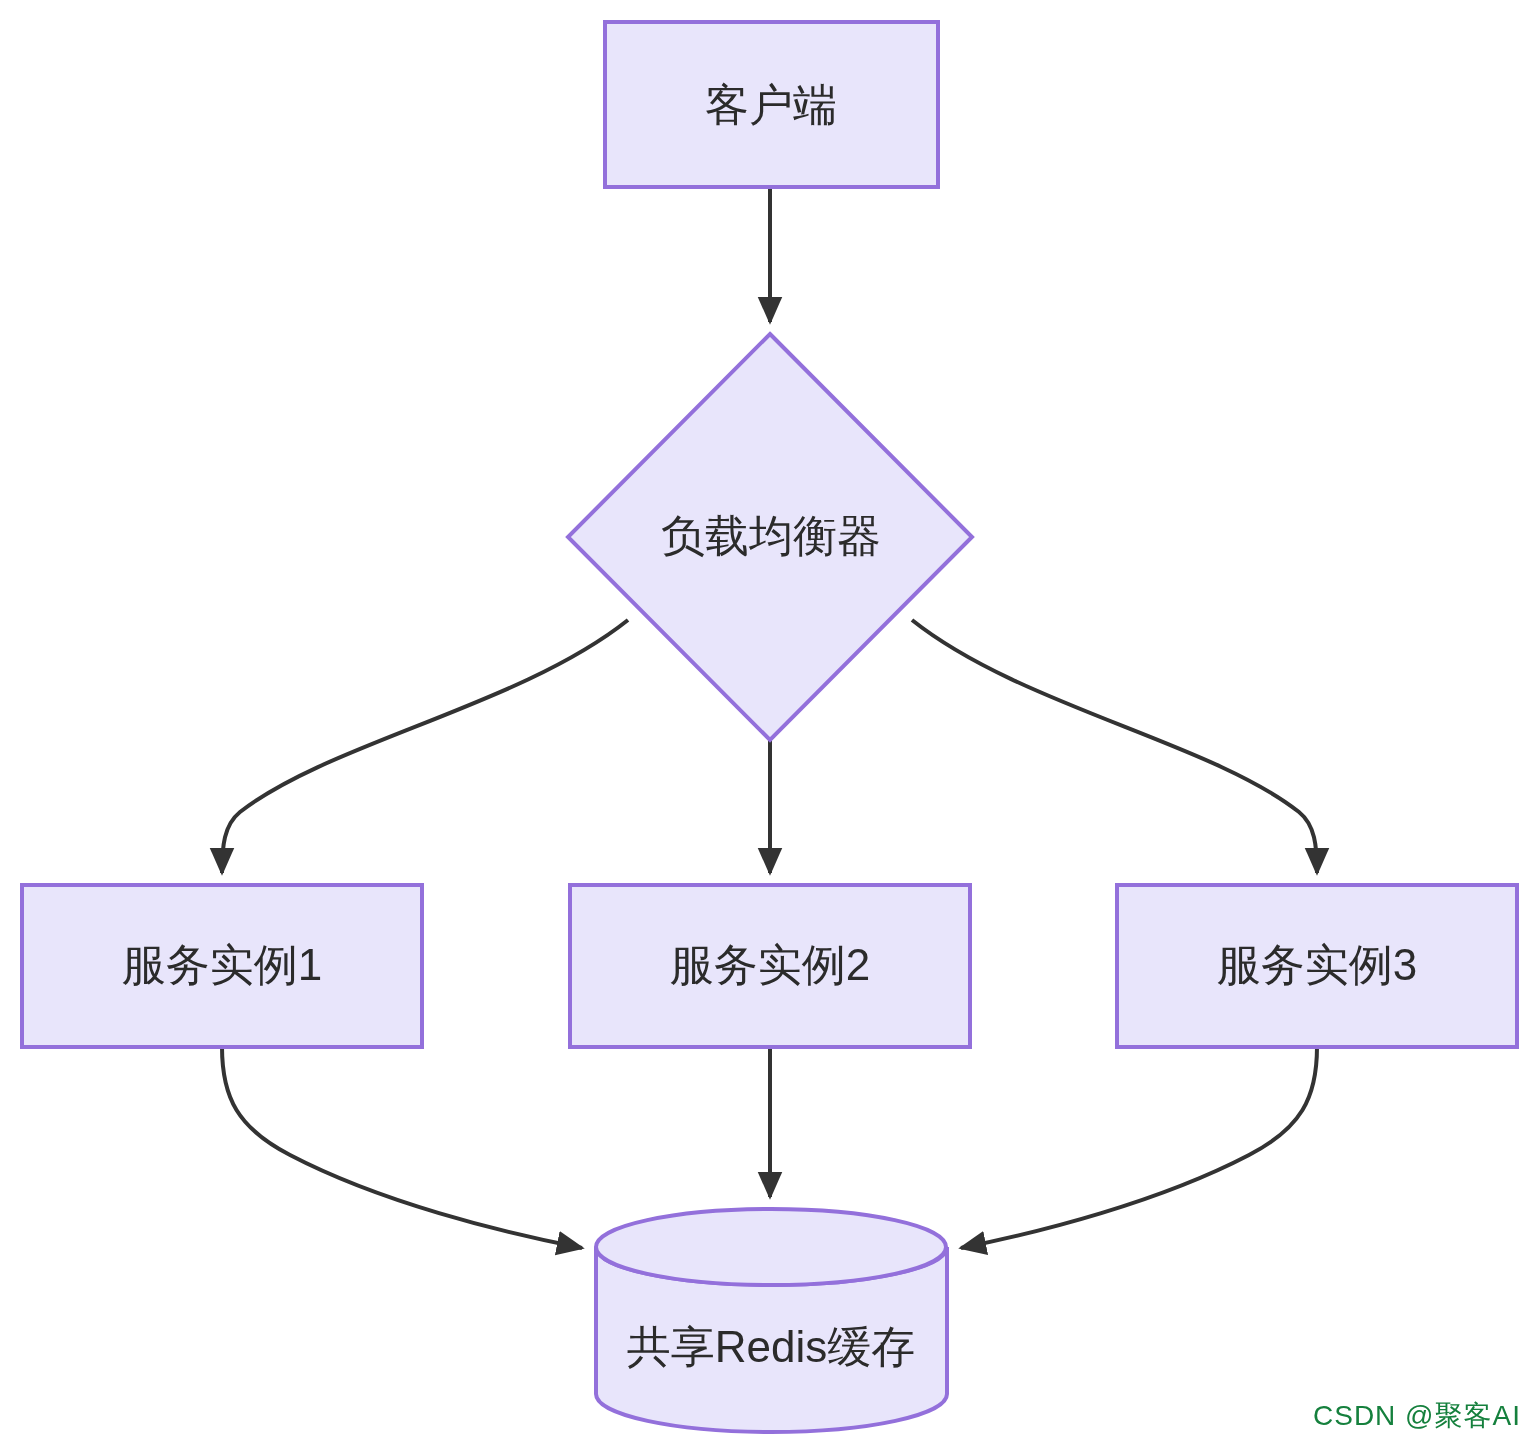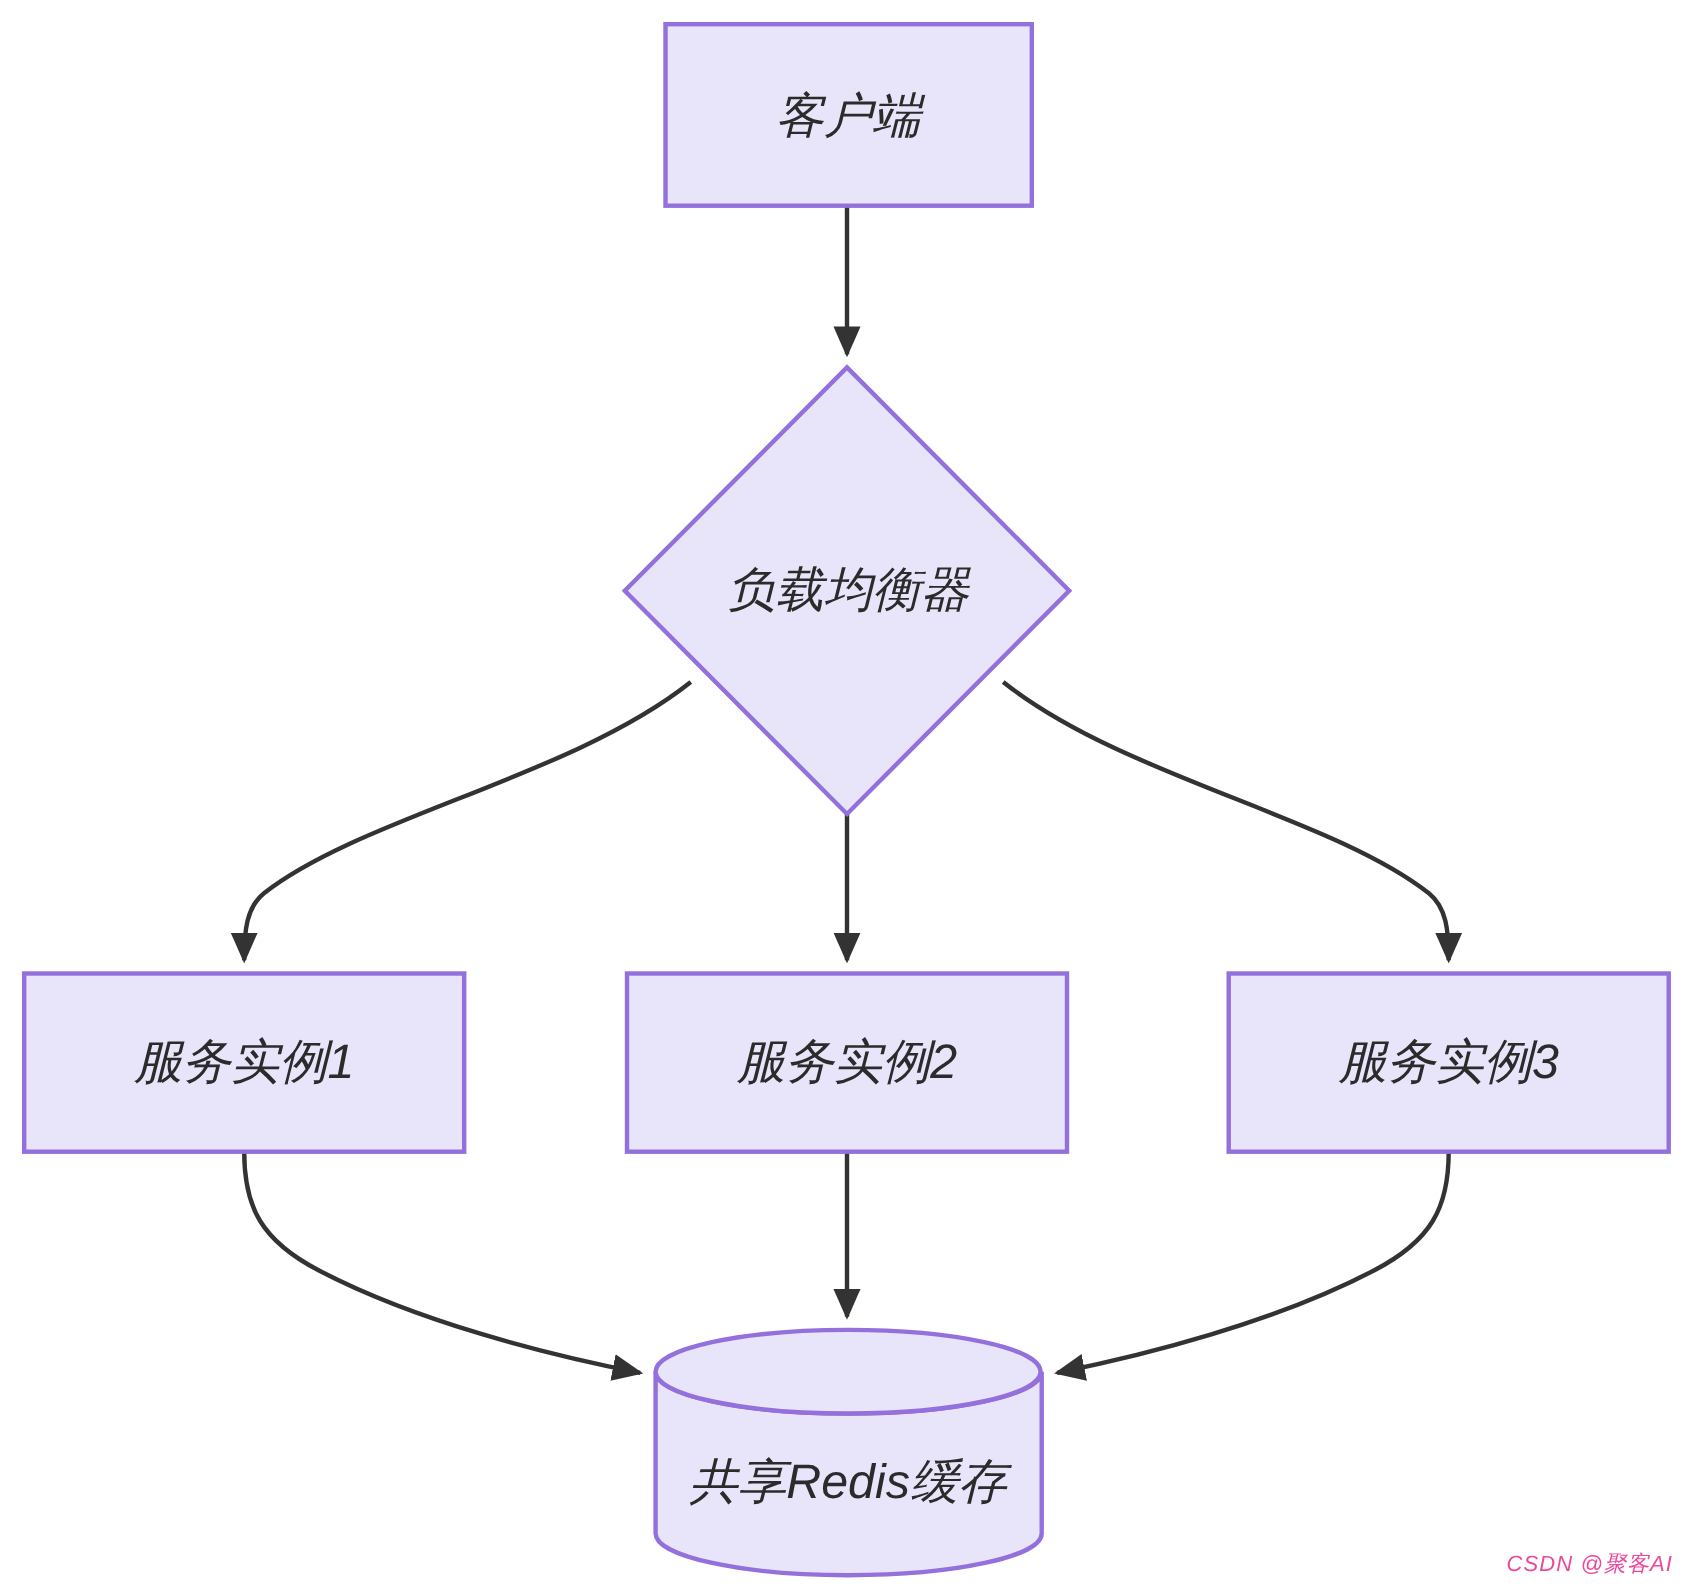--- a/index.html
+++ b/index.html
@@ -9,21 +9,20 @@
   }
   body {
     font-family: "Liberation Sans", "DejaVu Sans", sans-serif;
   }
   #diagram-root {
     position: relative;
     width: 1539px;
     height: 1449px;
     background: #ffffff;
     overflow: hidden;
-    font-style: italic;
   }
   svg.flow {
     display: block;
     width: 1539px;
     height: 1449px;
   }
   .node-shape {
     fill: #e8e5fb;
     stroke: #9370db;
     stroke-width: 4;
@@ -47,22 +46,22 @@
     fill: #2b2b2b;
     font-family: "Liberation Sans", "DejaVu Sans", sans-serif;
     font-size: 44px;
     text-anchor: middle;
     dominant-baseline: middle;
   }
   .watermark-text {
     position: absolute;
     right: 18px;
     bottom: 14px;
-    color: #ec4899;
-    font-size: 20px;
+    color: #15803d;
+    font-size: 28px;
     font-family: "Liberation Sans", "DejaVu Sans", sans-serif;
     letter-spacing: 1px;
     white-space: nowrap;
     user-select: none;
   }
 </style>
 </head>
 <body>
 
 <div id="diagram-root">

